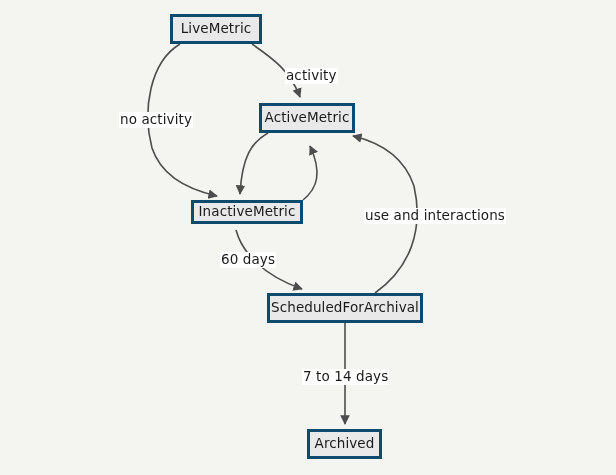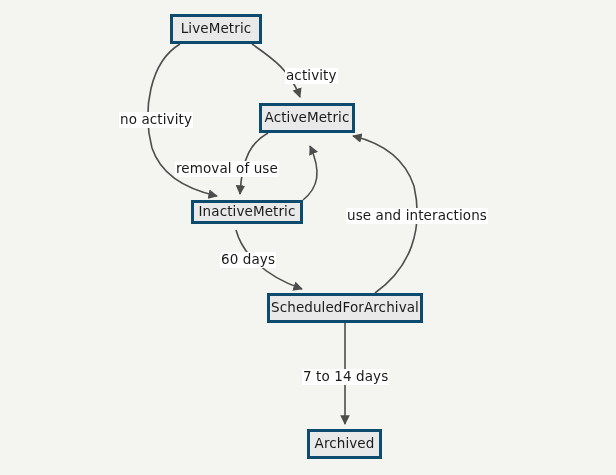--- a/index.html
+++ b/index.html
@@ -95,22 +95,21 @@
   </div>
 
   <div class="node" style="left:307px; top:429px; width:75px; height:30px;">
     <span>Archived</span>
   </div>
 
   <div class="edge-label" style="left:285px; top:68px;">activity</div>
 
   <div class="edge-label" style="left:119px; top:112px;">no activity</div>
 
-  <div class="edge-label" style="left:175px; top:161px;">removal of use</div>
 
 
   <div class="edge-label" style="left:220px; top:252px;">60 days</div>
 
-  <div class="edge-label" style="left:346px; top:208px;">use and interactions</div>
+  <div class="edge-label" style="left:364px; top:208px;">use and interactions</div>
 
   <div class="edge-label" style="left:302px; top:369px;">7 to 14 days</div>
 
 </div>
 
 </body></html>

